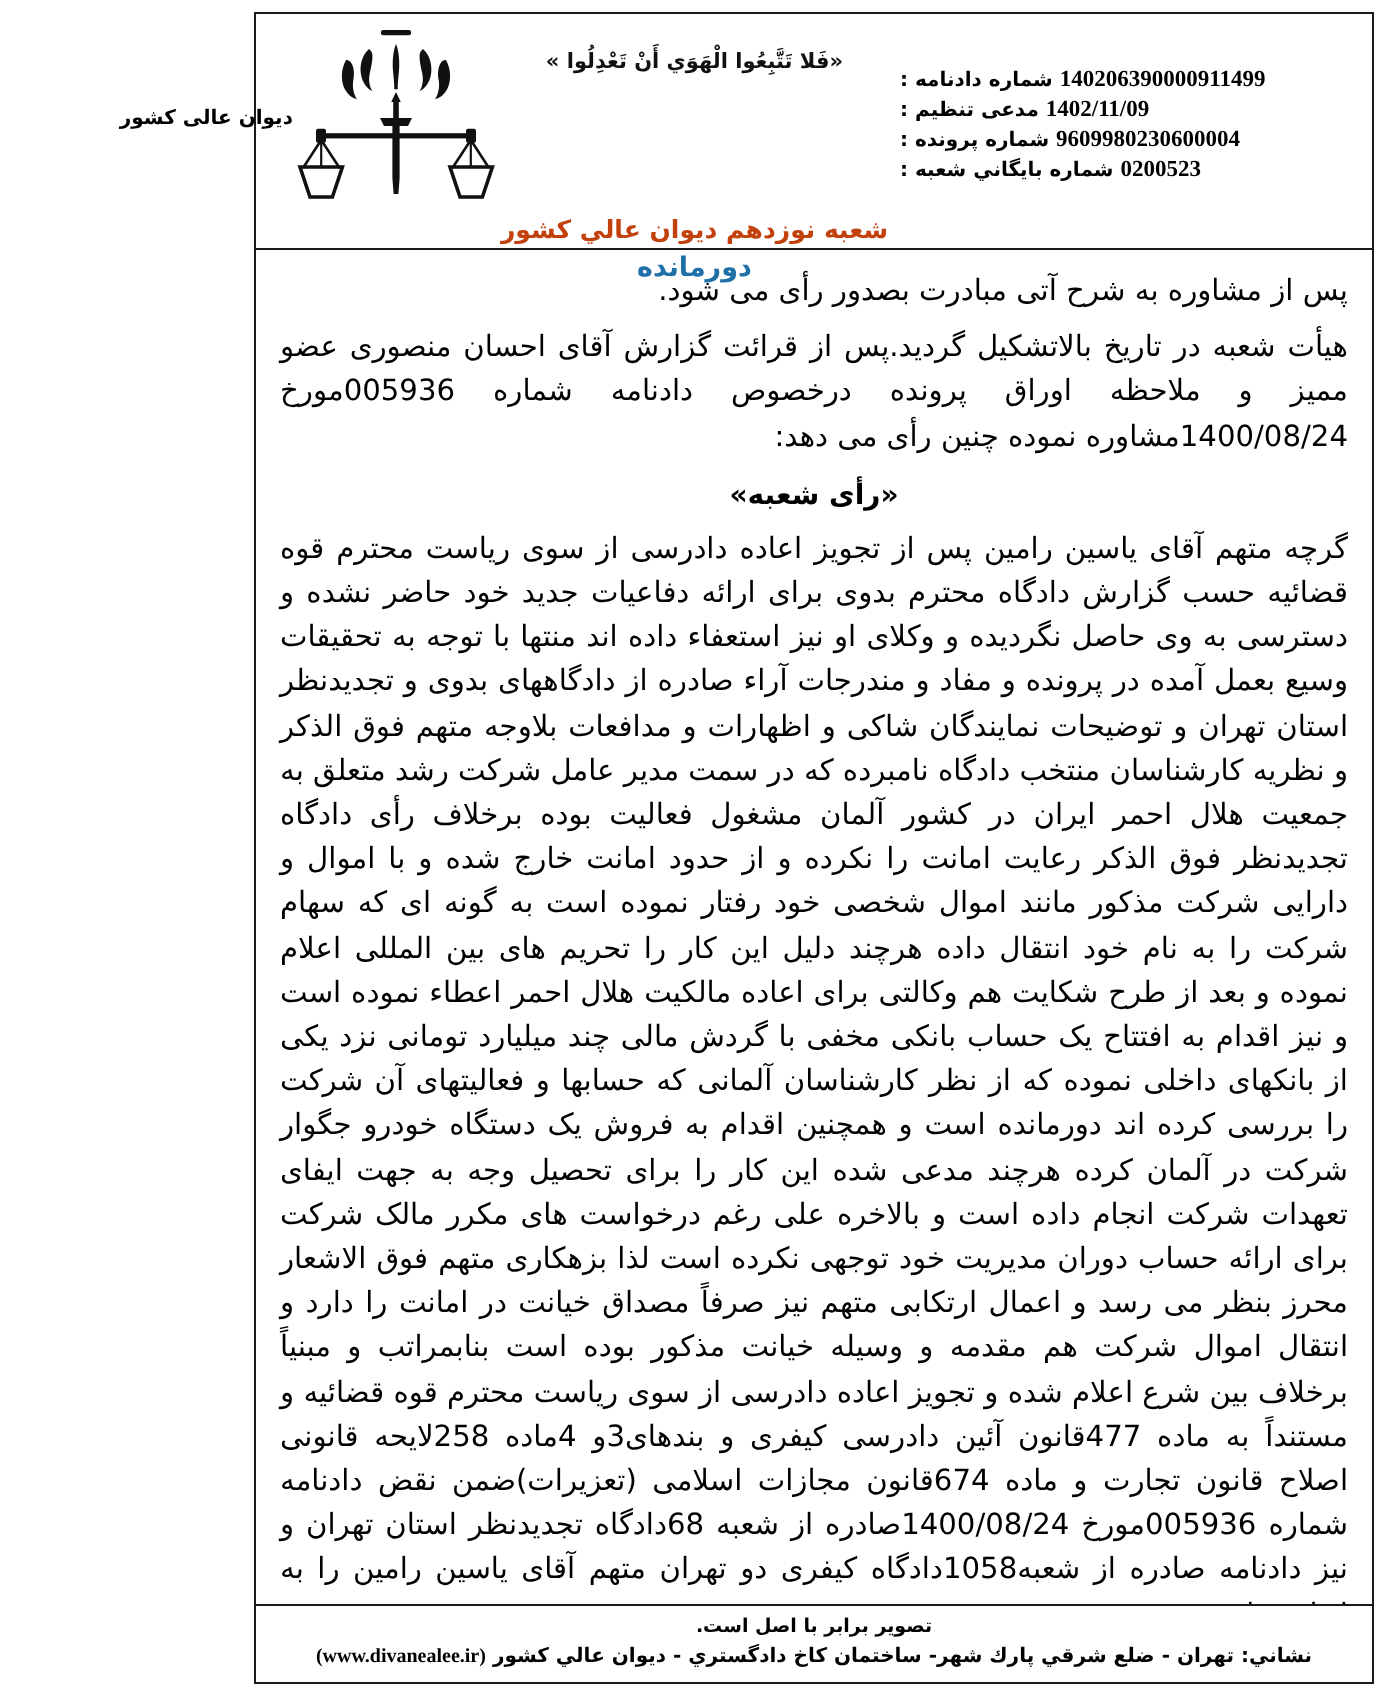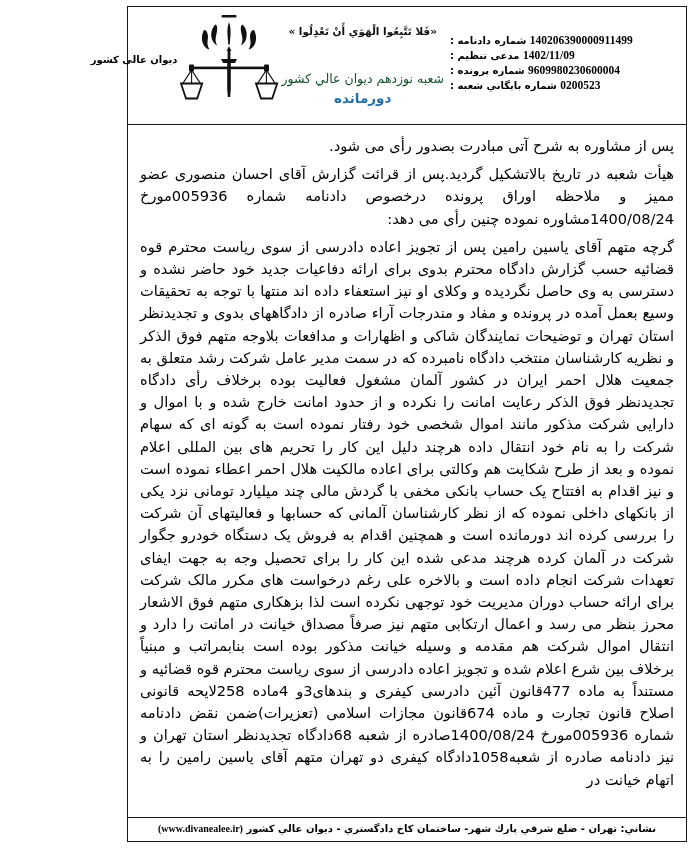--- a/index.html
+++ b/index.html
@@ -68,24 +68,25 @@
   }
   .verse {
     font-size: 10.5px;
     font-weight: bold;
     color: #111;
     margin-bottom: 34px;
     white-space: nowrap;
   }
   .branch-title {
     font-size: 12.5px;
-    font-weight: normal;
-    color: #14532d;
+    font-weight: bold;
+    color: #c2410c;
     margin-bottom: 4px;
     white-space: nowrap;
+    margin-top: 36px;
   }
   .doc-type {
     font-size: 13.5px;
     font-weight: bold;
     color: #1f6fa8;
     white-space: nowrap;
   }
   .header-meta {
     flex: 0 0 232px;
     display: flex;
@@ -240,24 +241,26 @@
             </g>
           </svg>
         </span>
         <div class="emblem-caption">دیوان عالی کشور</div>
       </div>
     </div>
 
     <div class="body">
       <p class="para para-intro">پس از مشاوره به شرح آتی مبادرت بصدور رأی می شود.</p>
       <p class="para">هيأت شعبه در تاریخ بالاتشکیل گردید.پس از قرائت گزارش آقای احسان منصوری عضو ممیز و ملاحظه اوراق پرونده درخصوص دادنامه شماره 005936مورخ 1400/08/24مشاوره نموده چنین رأی می دهد:</p>
+      <div class="section-heading">«رأی شعبه»</div>
       <p class="para para-main">گرچه متهم آقای یاسین رامین پس از تجویز اعاده دادرسی از سوی ریاست محترم قوه قضائیه حسب گزارش دادگاه محترم بدوی برای ارائه دفاعیات جدید خود حاضر نشده و دسترسی به وی حاصل نگردیده و وکلای او نیز استعفاء داده اند منتها با توجه به تحقیقات وسیع بعمل آمده در پرونده و مفاد و مندرجات آراء صادره از دادگاههای بدوی و تجدیدنظر استان تهران و توضیحات نمایندگان شاکی و اظهارات و مدافعات بلاوجه متهم فوق الذکر و نظریه کارشناسان منتخب دادگاه نامبرده که در سمت مدیر عامل شرکت رشد متعلق به جمعیت هلال احمر ایران در کشور آلمان مشغول فعالیت بوده برخلاف رأی دادگاه تجدیدنظر فوق الذکر رعایت امانت را نکرده و از حدود امانت خارج شده و با اموال و دارایی شرکت مذکور مانند اموال شخصی خود رفتار نموده است به گونه ای که سهام شرکت را به نام خود انتقال داده هرچند دلیل این کار را تحریم های بین المللی اعلام نموده و بعد از طرح شکایت هم وکالتی برای اعاده مالکیت هلال احمر اعطاء نموده است و نیز اقدام به افتتاح یک حساب بانکی مخفی با گردش مالی چند میلیارد تومانی نزد یکی از بانکهای داخلی نموده که از نظر کارشناسان آلمانی که حسابها و فعالیتهای آن شرکت را بررسی کرده اند دورمانده است و همچنین اقدام به فروش یک دستگاه خودرو جگوار شرکت در آلمان کرده هرچند مدعی شده این کار را برای تحصیل وجه به جهت ایفای تعهدات شرکت انجام داده است و بالاخره علی رغم درخواست های مکرر مالک شرکت برای ارائه حساب دوران مدیریت خود توجهی نکرده است لذا بزهکاری متهم فوق الاشعار محرز بنظر می رسد و اعمال ارتکابی متهم نیز صرفاً مصداق خیانت در امانت را دارد و انتقال اموال شرکت هم مقدمه و وسیله خیانت مذکور بوده است بنابمراتب و مبنیاً برخلاف بین شرع اعلام شده و تجویز اعاده دادرسی از سوی ریاست محترم قوه قضائیه و مستنداً به ماده 477قانون آئین دادرسی کیفری و بندهای3و 4ماده 258لایحه قانونی اصلاح قانون تجارت و ماده 674قانون مجازات اسلامی (تعزیرات)ضمن نقض دادنامه شماره 005936مورخ 1400/08/24صادره از شعبه 68دادگاه تجدیدنظر استان تهران و نیز دادنامه صادره از شعبه1058دادگاه کیفری دو تهران متهم آقای یاسین رامین را به اتهام خیانت در</p>
     </div>
 
     <div class="footer">
+      <div class="footer-certified">تصوير برابر با اصل است.</div>
       <div class="footer-address">
         <span>نشاني:  تهران - ضلع شرقي پارك شهر- ساختمان كاخ دادگستري - ديوان عالي كشور</span>
         <span class="ltr-inline">(www.divanealee.ir)</span>
       </div>
     </div>
 
   </div>
 </div>
 
 </body></html>

